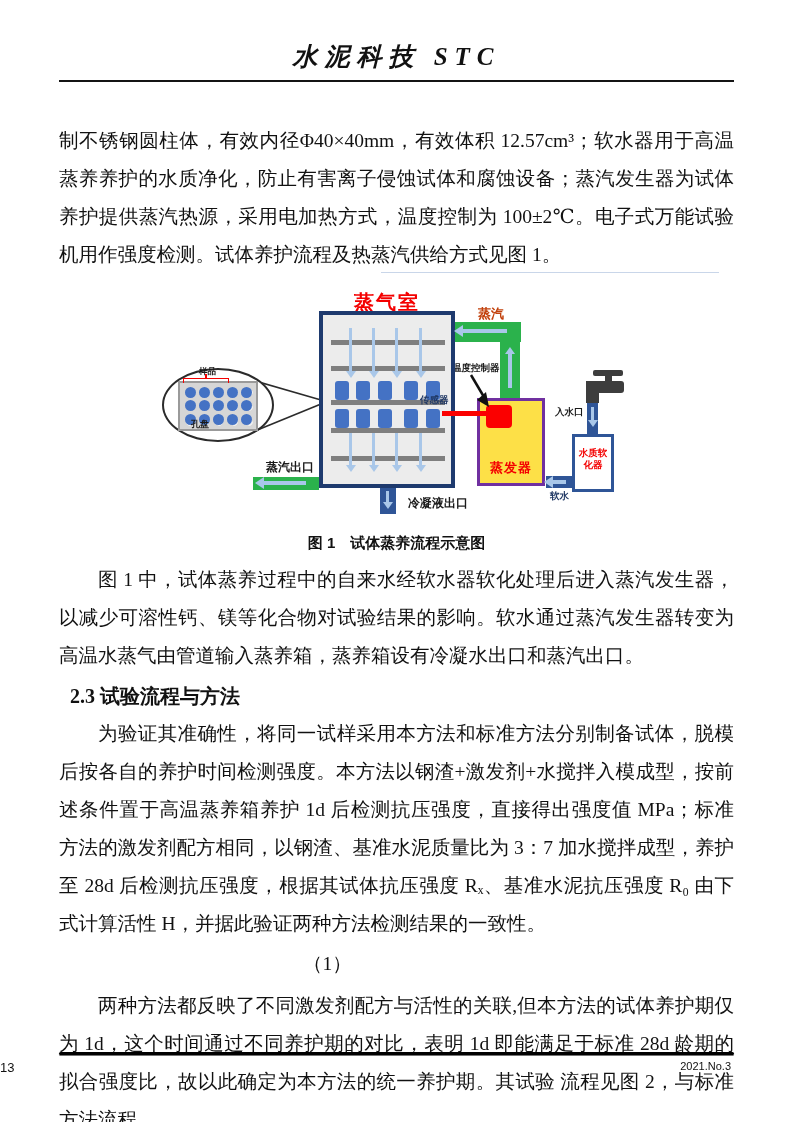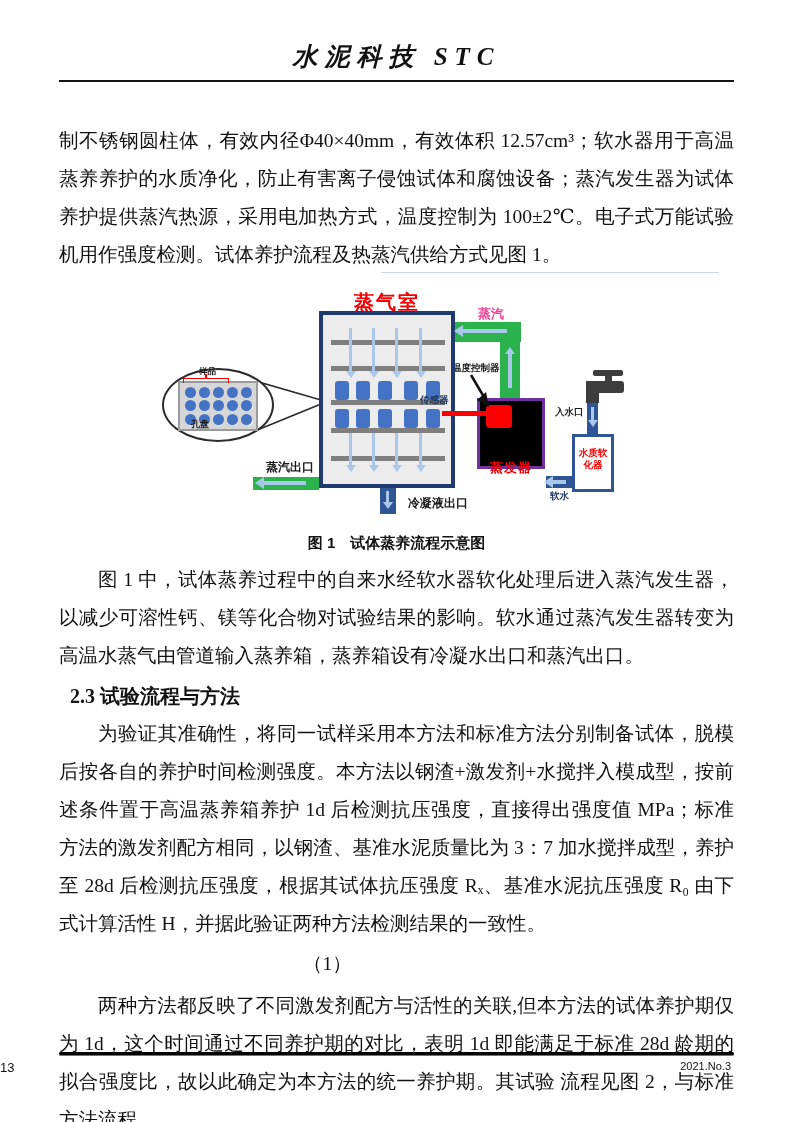--- a/index.html
+++ b/index.html
@@ -69,21 +69,21 @@
   .arrow-left{ position:absolute; height:4px; background:#a9c7e9; z-index:5; }
   .arrow-left::before{ content:""; position:absolute; left:-9px; top:-4.5px;
     border:6.5px solid transparent; border-left:0; border-right:9px solid #a9c7e9; }
   .arrow-up{ position:absolute; width:4px; background:#a9c7e9; z-index:5; }
   .arrow-up::before{ content:""; position:absolute; top:-7px; left:-3.5px;
     border:5.5px solid transparent; border-top:0; border-bottom:7px solid #a9c7e9; }
 
   .pipe-green{ position:absolute; background:#2bb24c; z-index:1; }
   .pipe-blue{ position:absolute; background:#2f5597; z-index:1; }
 
-  .evaporator{ left:418px; top:120px; width:68px; height:71px; background:#000000; border:3px solid #7030a0; z-index:2; }
+  .evaporator{ left:418px; top:120px; width:68px; height:88px; background:#fde047; border:3px solid #7030a0; z-index:2; }
   .evap-label{ position:absolute; left:0; top:58px; width:100%; text-align:center;
     font-family:"Liberation Sans","DejaVu Sans",sans-serif; font-weight:bold; font-size:13px; color:#f40000; letter-spacing:1px; }
   .red-line{ left:383px; top:133px; width:46px; height:5px; background:#fb0000; z-index:6; }
   .red-box{ left:427px; top:127px; width:26px; height:23px; background:#fb0000; border-radius:4px; z-index:6; }
 
   .softener{ left:513px; top:156px; width:42px; height:58px; background:#ffffff; border:3px solid #2f5597; z-index:2; }
   .softener-label{ position:absolute; left:0; top:10px; width:100%; text-align:center;
     font-family:"Liberation Sans","DejaVu Sans",sans-serif; font-weight:bold; font-size:9.5px; color:#f40000; line-height:1.3; white-space:normal; }
 
   .faucet-part{ position:absolute; background:#3d3d3d; z-index:2; }
@@ -155,21 +155,21 @@
     <div class="fl" style="left:349px;top:217px;font-size:12px">冷凝液出口</div>
 
     <div class="pipe-green" style="left:194px;top:199px;width:66px;height:13px"></div>
     <div class="arrow-left" style="left:205px;top:203px;width:42px"></div>
     <div class="fl" style="left:207px;top:181px;font-size:12px">蒸汽出口</div>
 
     <div class="pipe-green" style="left:394px;top:44px;width:68px;height:20px"></div>
     <div class="pipe-green" style="left:441px;top:44px;width:20px;height:76px"></div>
     <div class="arrow-left" style="left:404px;top:51px;width:44px"></div>
     <div class="arrow-up" style="left:449px;top:76px;height:34px"></div>
-    <div class="fl" style="left:402px;top:27px;width:60px;text-align:center;font-size:13px;color:#ec4899">蒸汽</div>
+    <div class="fl" style="left:402px;top:27px;width:60px;text-align:center;font-size:13px;color:#c2410c">蒸汽</div>
 
     <div class="fl" style="left:393px;top:84px;font-size:9.5px">温度控制器</div>
     <svg class="abs" style="left:408px;top:95px;z-index:7" width="30" height="38" viewBox="0 0 30 38">
       <line x1="4" y1="2" x2="17" y2="24" stroke="#111" stroke-width="2.5"></line>
       <polygon points="22,34 10,27 19,19" fill="#111"></polygon>
     </svg>
     <div class="fl" style="left:361px;top:116px;font-size:9.5px;color:#203864;z-index:6">传感器</div>
     <div class="abs red-line"></div>
     <div class="abs red-box"></div>
 

